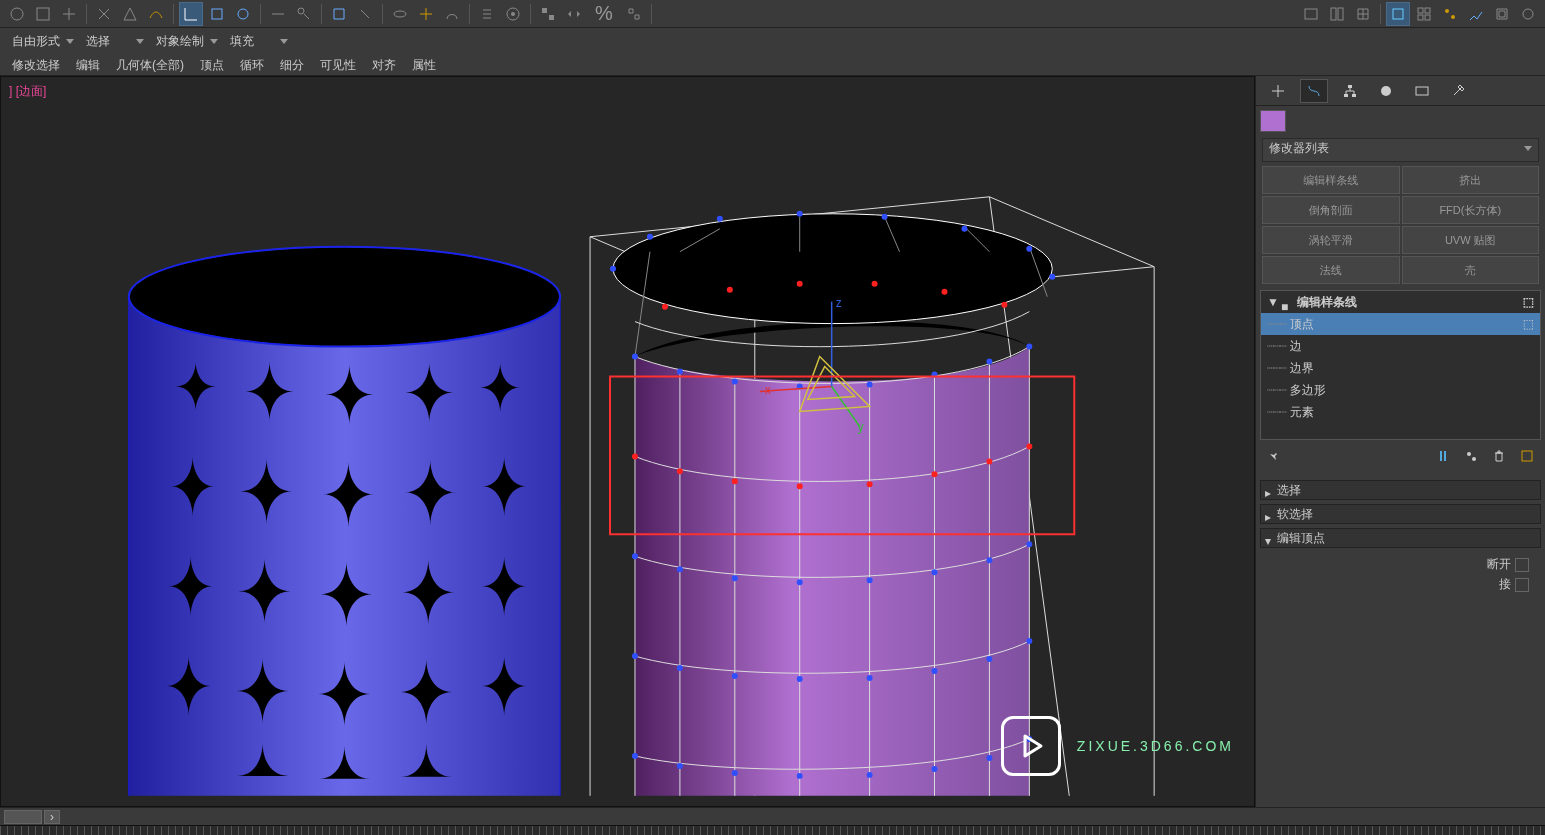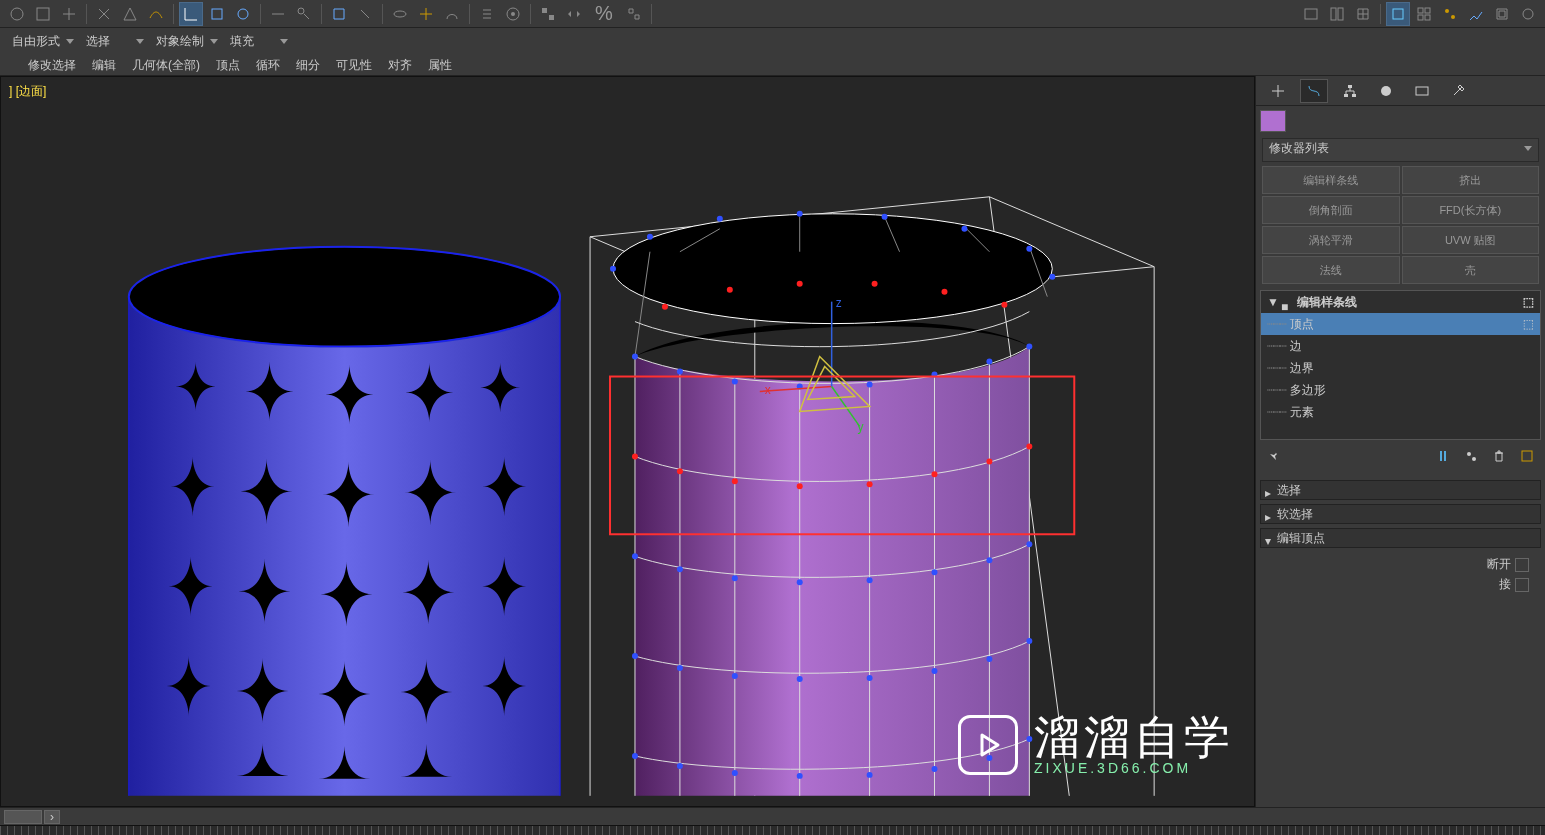--- a/index.html
+++ b/index.html
@@ -10,26 +10,26 @@
 .toolbar-row .sep{width:1px;height:20px;background:#555;margin:0 4px}
 .tbtn{width:24px;height:24px;margin:0 1px;display:flex;align-items:center;justify-content:center;border:1px solid transparent}
 .tbtn svg{width:16px;height:16px}
 .tbtn.blue{background:#3a5a7a;border-color:#4a6a8a}
 .percent{font-size:20px;color:#999;margin:0 8px}
 
 .dropdown-row{height:26px;background:#3a3a3a;display:flex;align-items:center;padding:0 4px;gap:0}
 .dd{height:20px;padding:0 18px 0 8px;display:flex;align-items:center;position:relative;min-width:70px}
 .dd::after{content:"";position:absolute;right:4px;top:8px;border-left:4px solid transparent;border-right:4px solid transparent;border-top:5px solid #999}
 
-.menu-row{height:22px;background:#3a3a3a;display:flex;align-items:center;padding:0 20px;border-bottom:1px solid #222}
+.menu-row{height:22px;background:#3a3a3a;display:flex;align-items:center;padding:0 4px;border-bottom:1px solid #222}
 .menu-item{padding:0 8px;height:20px;line-height:20px;cursor:pointer}
 
 .main{flex:1;display:flex;min-height:0}
 .viewport{flex:1;background:#262626;position:relative;border:1px solid #111}
-.viewport-label{position:absolute;top:6px;left:8px;color:#fde047}
+.viewport-label{position:absolute;top:6px;left:8px;color:#ec4899}
 .viewport-canvas{position:absolute;inset:0}
 
 .panel{width:290px;background:#3a3a3a;border-left:1px solid #222;display:flex;flex-direction:column;overflow:hidden}
 .cmd-tabs{height:30px;display:flex;align-items:center;gap:8px;padding:0 8px;border-bottom:1px solid #222}
 .cmd-tabs .tab{width:28px;height:24px;display:flex;align-items:center;justify-content:center;border:1px solid transparent}
 .cmd-tabs .tab.active{background:#2a2a2a;border-color:#555}
 
 .obj-name{margin:4px;height:22px;display:flex;gap:4px}
 .obj-name input{flex:1;background:#2e2e2e;border:1px solid #555;color:#ccc;padding:0 6px}
 .color-swatch{width:26px;background:#b070d0;border:1px solid #555}
@@ -460,21 +460,20 @@
       </g>
     </svg>
 
     <div class="watermark">
       <div class="logo">
         <svg width="36" height="36" viewBox="0 0 36 36">
             <polygon points="12,8 28,18 12,28" fill="none" stroke="#fff" stroke-width="3" stroke-linejoin="round"></polygon>
           </svg>
       </div>
       <div class="txt">
-        <div class="big">溜溜自学</div>
         <div class="small">ZIXUE.3D66.COM</div>
       </div>
     </div>
   </div>
 
   <div class="panel">
     <div class="cmd-tabs">
       <div class="tab">
           <svg width="16" height="16">
             <path d="M8 2v12M2 8h12" stroke="#ccc"></path>

